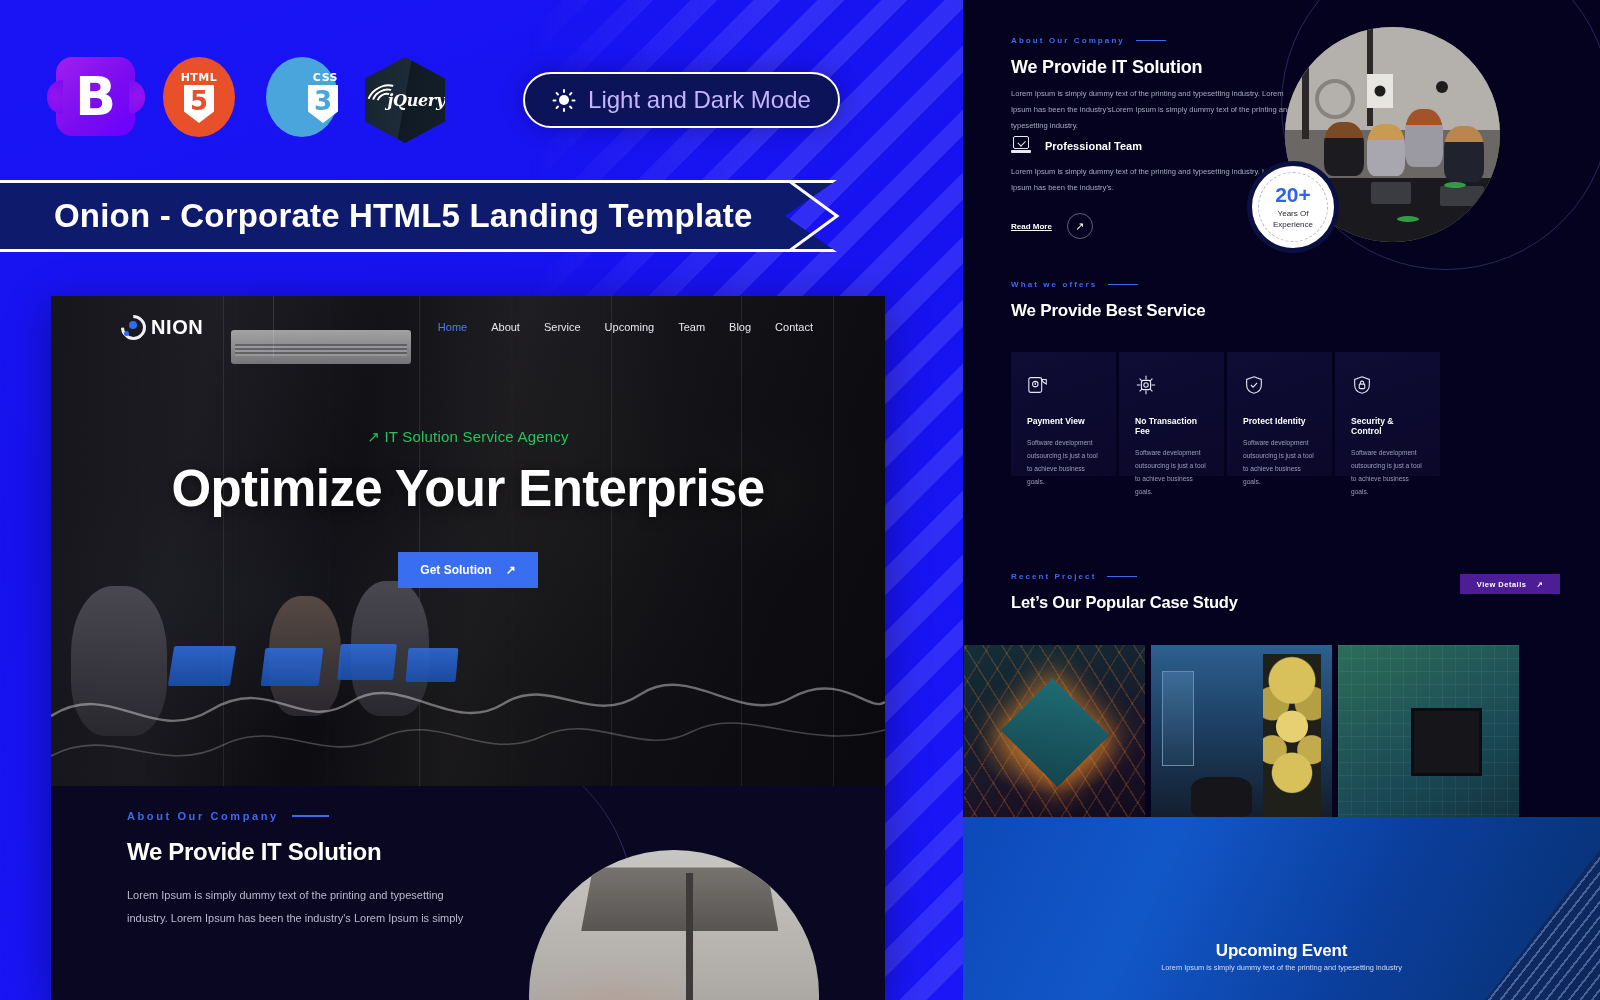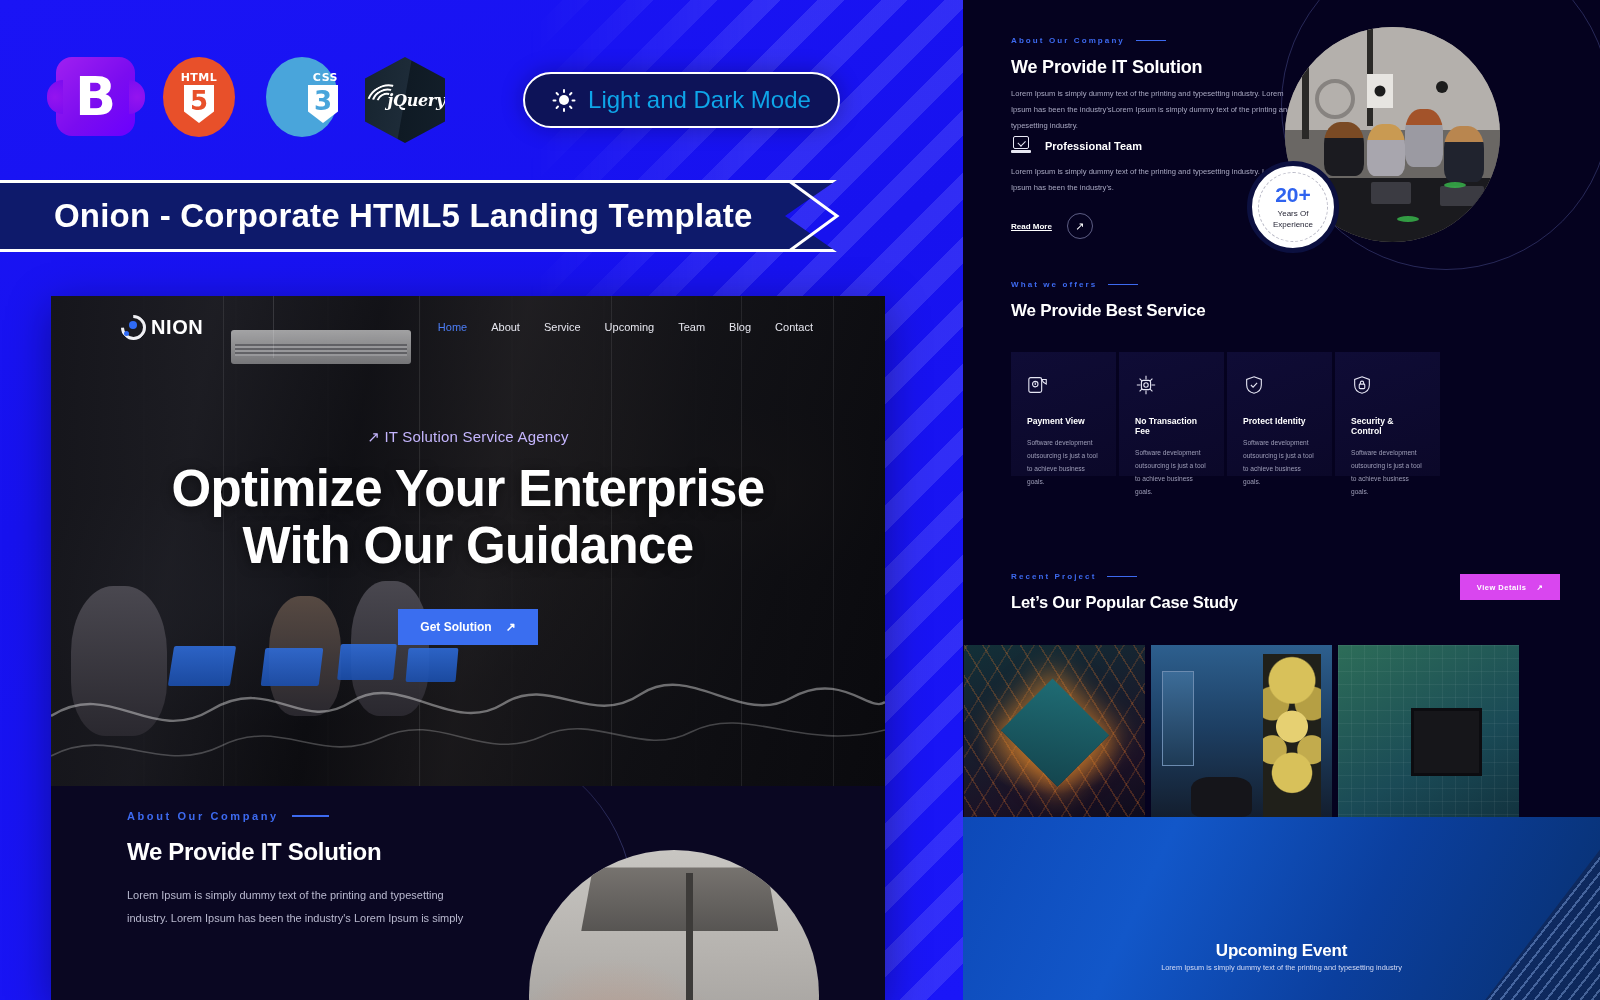--- a/index.html
+++ b/index.html
@@ -96,21 +96,21 @@
     font-size:16px;color:#fff;font-style:italic;font-weight:bold;
     font-family:"DejaVu Serif",serif;letter-spacing:-.3px;
   }
 
   
   #mode-pill{
     position:absolute; left:523px; top:72px; width:317px; height:56px;
     border:2px solid #fff; border-radius:30px;
     background:#0d1358;
     display:flex; align-items:center; justify-content:center; gap:13px;
-    color:#0ea5e9; font-size:24px; z-index:7;
+    color:#c4b5fd; font-size:24px; z-index:7;
     box-shadow:0 0 22px rgba(0,0,0,0.28);
   }
   #sun-icon{width:23px;height:23px;position:relative;flex:0 0 auto;}
   #sun-icon::before{
     content:"";position:absolute;left:6.5px;top:6.5px;width:10px;height:10px;
     border-radius:50%;background:#fff;
   }
   #sun-icon i{position:absolute;left:10.6px;top:0;width:2px;height:4.4px;background:#fff;
     transform-origin:1px 11.5px;border-radius:1px;}
 
@@ -176,21 +176,21 @@
     position:absolute;border-radius:44% 44% 36% 36%;
     background:linear-gradient(180deg,#4c4a52,#2b2930);opacity:.95;
   }
   #hero-wave{
     position:absolute;left:0;right:0;bottom:0;height:180px;opacity:.5;
   }
   #hero-content{
     position:absolute;left:0;right:0;top:132px;text-align:center;z-index:4;
   }
   #hero-tag{
-    color:#c4b5fd;font-size:15px;letter-spacing:.2px;margin-bottom:14px;
+    color:#22c55e;font-size:15px;letter-spacing:.2px;margin-bottom:14px;
   }
   #hero-title{
     color:#fff;font-size:51px;font-weight:bold;line-height:1.12;
     letter-spacing:-.6px;text-shadow:0 2px 12px rgba(0,0,0,.5);
   }
   #get-solution-btn{
     margin:35px auto 0;width:140px;height:36px;background:#3a6ef0;
     color:#fff;font-size:12px;font-weight:bold;
     display:flex;align-items:center;justify-content:center;gap:14px;
   }
@@ -353,21 +353,21 @@
   }
   .serv-card .si{width:22px;height:22px;margin-bottom:16px;color:#e6e6f4;}
   .serv-card .st{color:#fff;font-size:8.6px;font-weight:bold;margin-bottom:11px;}
   .serv-card .sp{color:#9e9eb8;font-size:6.6px;line-height:1.95;}
 
   
   #pv-case{position:relative;height:255px;}
   #pv-case-eyebrow{position:absolute;left:48px;top:10px;}
   #pv-case-h2{position:absolute;left:48px;top:31px;color:#fff;font-size:16.5px;font-weight:bold;letter-spacing:-.2px;}
   #view-details-btn{
-    position:absolute;right:40px;top:12px;width:100px;height:26px;background:#d946ef;
+    position:absolute;right:40px;top:12px;width:100px;height:20px;background:#4c1d95;
     color:#fff;font-size:7.5px;font-weight:bold;
     display:flex;align-items:center;justify-content:center;gap:10px;letter-spacing:.5px;
   }
   #pv-gallery{
     position:absolute;left:0;top:83px;display:flex;gap:6px;padding-left:1px;
   }
   .gal{width:181px;height:183px;overflow:hidden;position:relative;}
   .gal.g1{background:
       radial-gradient(ellipse 120px 70px at 48% 58%, rgba(255,150,40,.55), transparent 62%),
       repeating-linear-gradient(58deg, rgba(255,130,40,.22) 0 1.5px, transparent 1.5px 16px),
@@ -528,21 +528,20 @@
           <span class="nav-link">Team</span>
           <span class="nav-link">Blog</span>
           <span class="nav-link">Contact</span>
         </div>
       </div>
 
       <div id="hero-content">
         <div id="hero-tag">↗ IT Solution Service Agency</div>
         <div id="hero-title">
           <div>Optimize Your Enterprise</div>
-          <div>With Our Guidance</div>
         </div>
         <div id="get-solution-btn">
           <span>Get Solution</span>
           <span>↗</span>
         </div>
       </div>
     </div>
 
     <div id="mock-about">
       <div class="curve"></div>

